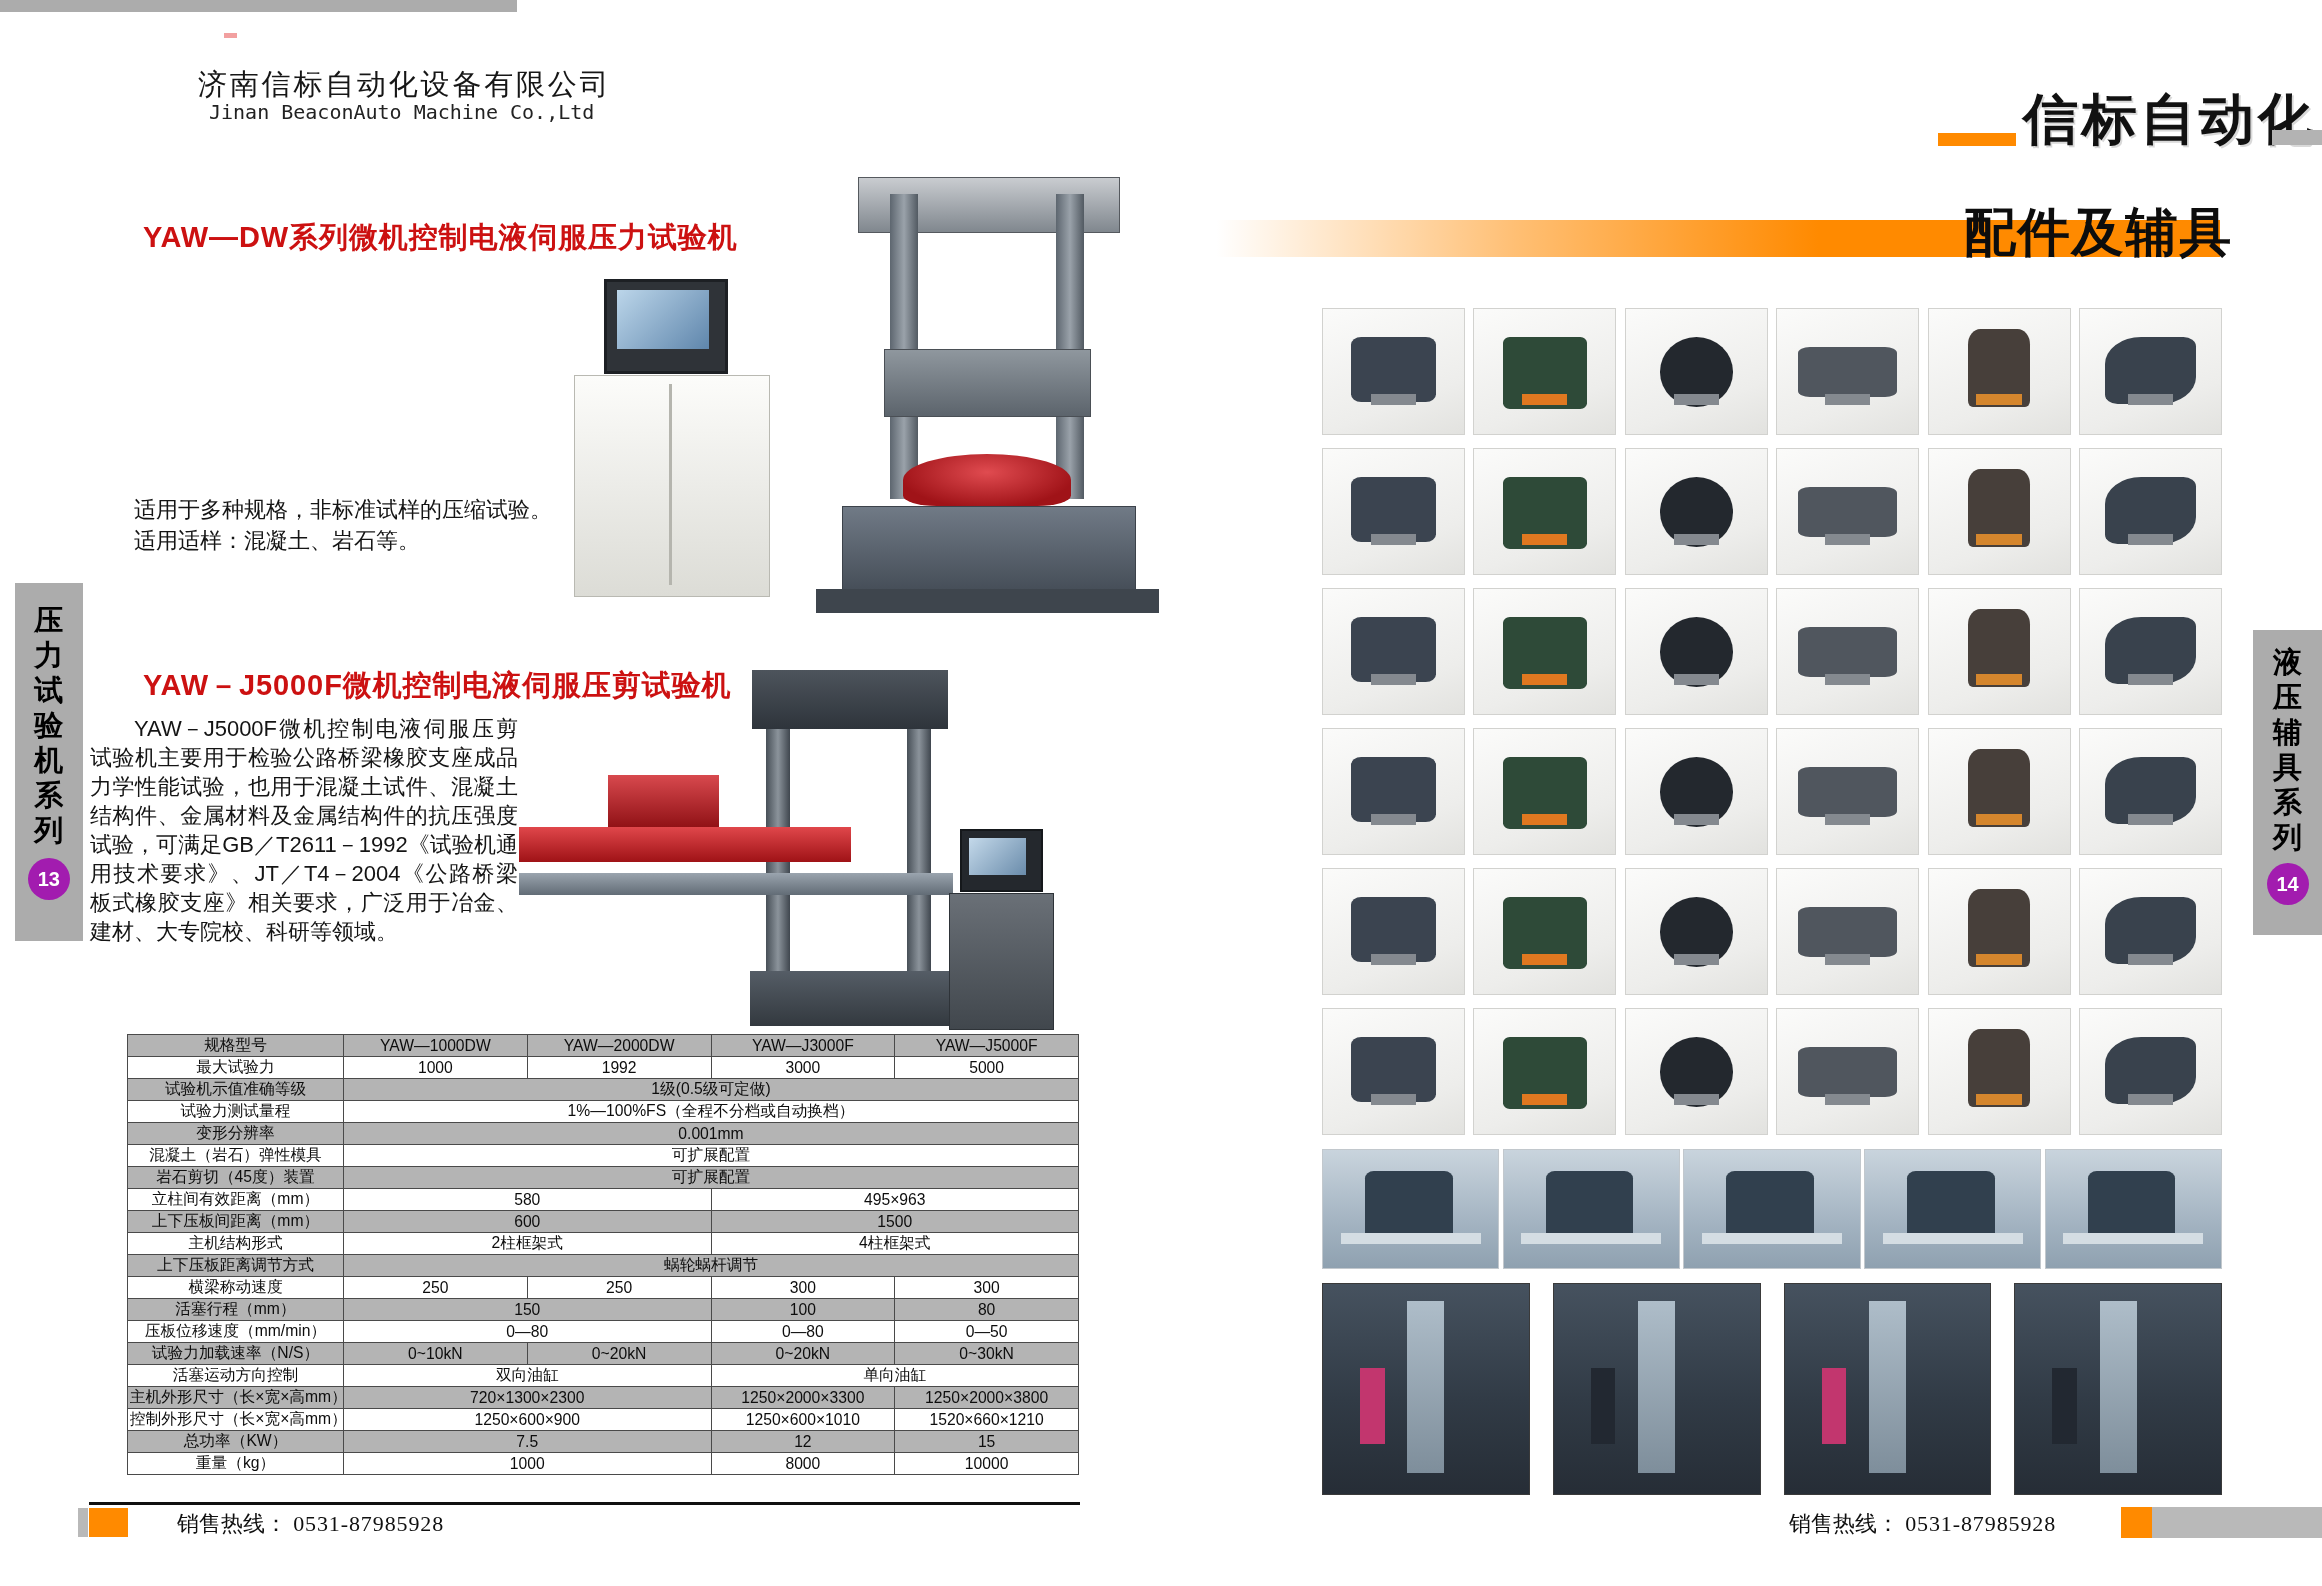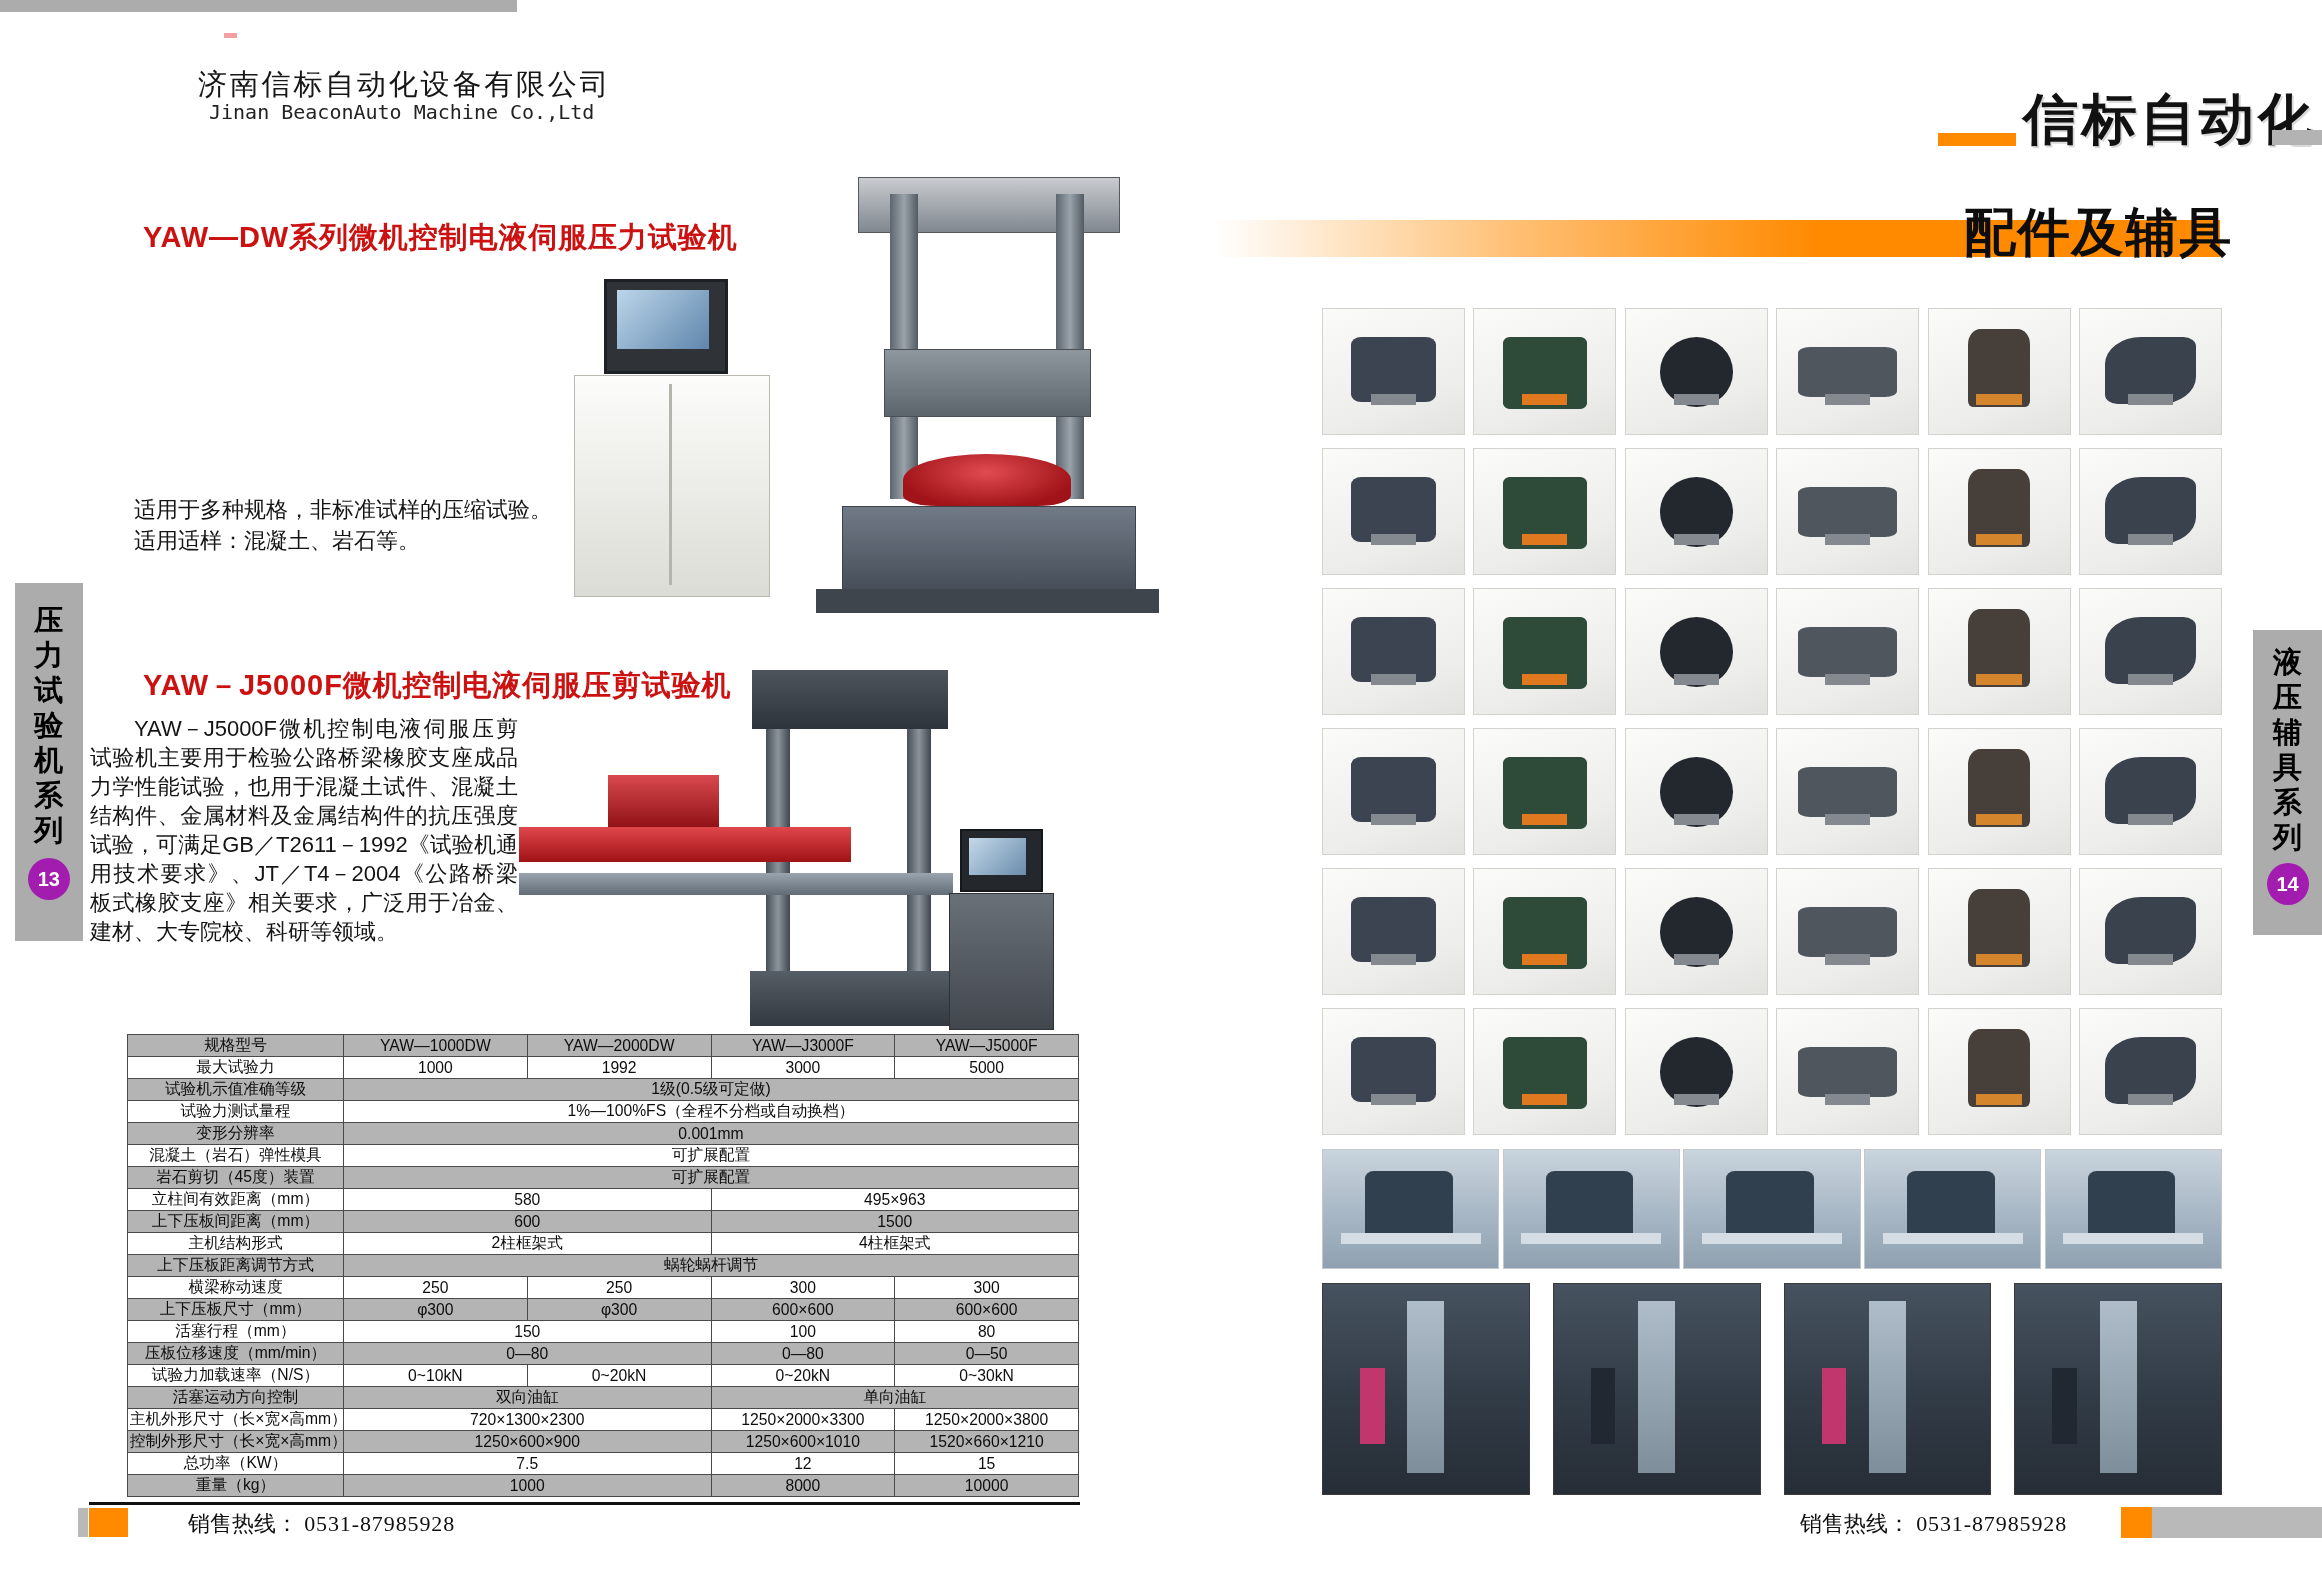--- a/index.html
+++ b/index.html
@@ -21,21 +21,21 @@
   .para1{left:90px;top:264px;width:493px;text-indent:2em;}
   .note{left:90px;font-size:22px;line-height:29px;text-indent:2em;color:#141414;}
   .note1{top:495px;}
   .note2{top:526px;}
   .para2{left:90px;top:714px;width:428px;text-indent:2em;}
 
   
   .foot-line{left:89px;top:1502px;width:991px;height:2.8px;background:#101010;}
   .foot-gray-sliver{left:78px;top:1508px;width:10px;height:29px;background:#b9b9b9;}
   .foot-orange-l{left:89px;top:1508px;width:39px;height:29px;background:#FF8A00;}
-  .footer-text{font-size:22px;color:#101010;white-space:nowrap;margin-left:11px;}
+  .footer-text{font-size:22px;color:#101010;white-space:nowrap;}
   .footer-text .phone{font-family:"Liberation Serif", serif;letter-spacing:0.9px;}
   .footer-left{left:177px;top:1509px;}
   .footer-right{left:1789px;top:1509px;}
   .foot-orange-r{left:2121px;top:1507px;width:31px;height:31px;background:#FF8A00;}
   .foot-gray-r{left:2152px;top:1507px;width:170px;height:31px;background:#B9B9B9;}
 
   
   .side-tab{background:#ACACAC;}
   .tab-left{left:14.8px;top:583px;width:68px;height:358px;}
   .tab-right{left:2253px;top:630px;width:69px;height:305px;}
@@ -236,27 +236,20 @@
           <td colspan="4">蜗轮蜗杆调节</td>
         </tr>
         <tr>
           <td>横梁称动速度</td>
           <td>250</td>
           <td>250</td>
           <td>300</td>
           <td>300</td>
         </tr>
         <tr>
-          <td>上下压板尺寸（mm）</td>
-          <td>φ300</td>
-          <td>φ300</td>
-          <td>600×600</td>
-          <td>600×600</td>
-        </tr>
-        <tr>
           <td>活塞行程（mm）</td>
           <td colspan="2">150</td>
           <td>100</td>
           <td>80</td>
         </tr>
         <tr>
           <td>压板位移速度（mm/min）</td>
           <td colspan="2">0—80</td>
           <td>0—80</td>
           <td>0—50</td>

